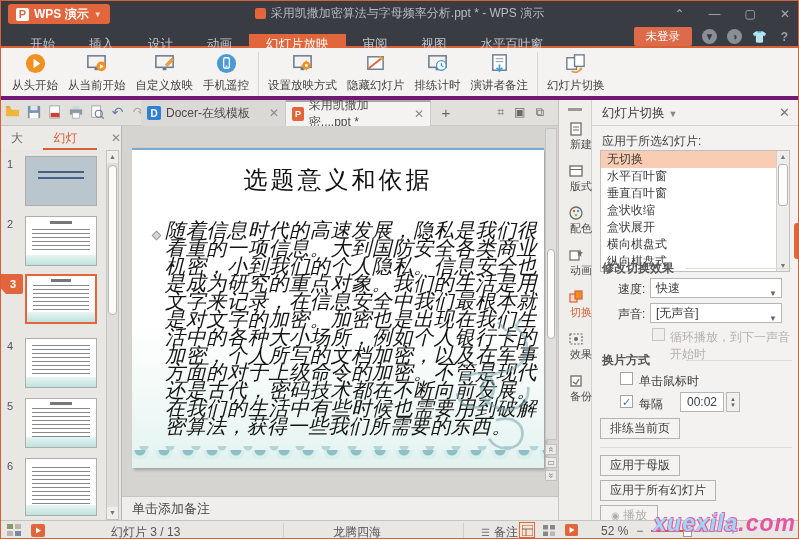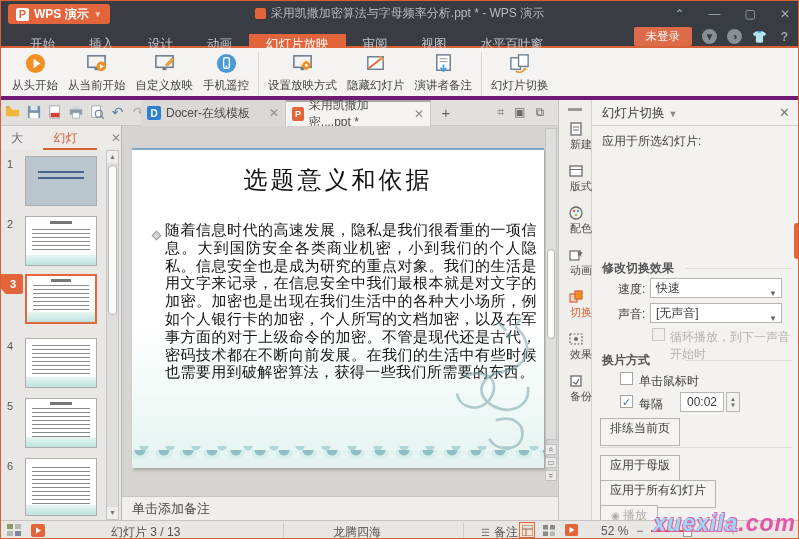--- a/index.html
+++ b/index.html
@@ -66,21 +66,21 @@
 
   .sp-scroll { position:absolute; right:2px; top:0; width:13px; height:370px; background:#dededc; border:1px solid #c6c4c1; }
   .sp-arrow { position:absolute; left:0; width:11px; height:12px; font-size:7px; color:#777; text-align:center; line-height:12px; background:#efeeec; }
   .sp-thumb { position:absolute; left:1px; top:14px; width:9px; height:150px; background:#fbfbfa; border:1px solid #b8b6b3; border-radius:4px; }
 
   
   .editor { position:absolute; left:121px; top:125px; width:436px; height:370px; background:#d6d4d1; }
   .slide { position:absolute; left:10px; top:22px; width:412px; height:320px; background:linear-gradient(#ffffff 55%, #eaf6f3 90%, #e2f2ef); border-top:2px solid #7fa8cc; box-shadow:2px 2px 3px rgba(0,0,0,.25); overflow:hidden; }
   .slide-title { position:absolute; left:0; right:0; top:14px; text-align:center; font-family:"Liberation Serif", serif; font-size:24px; letter-spacing:3px; color:#111; }
   .slide-bullet { position:absolute; left:21px; top:82px; width:7px; height:7px; border:1px solid #9a9a9a; transform:rotate(45deg); background:#d8d8d8; }
-  .slide-body { position:absolute; left:33px; top:72px; width:372px; font-family:"Liberation Serif", serif; font-size:15px; line-height:17.8px; letter-spacing:.4px; text-align:justify; color:#141414; }
+  .slide-body { position:absolute; left:33px; top:72px; width:372px; font-family:"Liberation Serif", serif; font-size:20px; line-height:17.8px; letter-spacing:.4px; text-align:justify; color:#141414;font-style:italic; }
   .waves { position:absolute; left:0; right:0; bottom:0; height:32px; background:radial-gradient(circle at 8px 0px, #8fbfc4 0 5px, #d9efec 6px 9px, transparent 10px); background-size:24px 16px; background-repeat:repeat-x; background-position:0 14px; }
   .waves2 { position:absolute; left:0; right:0; bottom:8px; height:14px; background:radial-gradient(circle at 12px 0px, #a5cdd1 0 4px, transparent 5px); background-size:26px 14px; background-repeat:repeat-x; opacity:.8; }
   .dragon { position:absolute; right:4px; bottom:10px; opacity:.55; }
   .ed-scroll { position:absolute; right:1px; top:2px; width:12px; height:312px; background:#dededc; border:1px solid #c6c4c1; }
   .ed-thumb { position:absolute; left:1px; top:120px; width:8px; height:90px; background:#fbfbfa; border:1px solid #b8b6b3; border-radius:4px; }
   .nav-btns { position:absolute; right:1px; top:318px; width:12px; display:flex; flex-direction:column; gap:2px; align-items:center; }
   .nav-b { width:12px; height:11px; background:#eceae8; border:1px solid #c2c0bd; color:#777; font-size:8px; line-height:9px; text-align:center; }
   .nav-b .rot { display:inline-block; transform:rotate(90deg); font-size:9px; }
   .notes-bar { position:absolute; left:121px; top:495px; width:436px; height:24px; background:#f0eeec; border-top:1px solid #c6c4c1; font-size:13px; color:#4a4a4a; line-height:23px; padding-left:10px; }
 
@@ -107,21 +107,21 @@
   .sec-head::after { content:""; position:absolute; right:0; top:8px; width:calc(100% - 84px); height:1px; background:#dcdad7; }
   .fld-label { position:absolute; left:26px; font-size:12px; color:#3c3c3c; }
   .dropdown { position:absolute; left:58px; width:132px; height:20px; background:#fff; border:1px solid #b8b6b3; font-size:12px; color:#3c3c3c; line-height:18px; padding-left:5px; }
   .dropdown .dd-arrow { position:absolute; right:4px; top:6px; font-size:8px; color:#666; }
   .chk { position:absolute; width:13px; height:13px; background:#fff; border:1px solid #a5a3a0; font-size:11px; line-height:12px; text-align:center; color:#4a6fa5; }
   .chk.disabled { background:#f0efed; border-color:#c8c6c3; }
   .chk-label { position:absolute; font-size:12px; color:#3c3c3c; }
   .chk-label.disabled { color:#b3b1ae; }
   .spin-input { position:absolute; left:88px; width:44px; height:20px; background:#fff; border:1px solid #b8b6b3; font-size:12px; color:#3c3c3c; line-height:18px; text-align:center; }
   .spinner { position:absolute; left:134px; width:14px; height:20px; border:1px solid #b8b6b3; background:#f2f0ee; font-size:6px; color:#666; display:flex; flex-direction:column; align-items:center; justify-content:center; }
-  .pbtn { position:absolute; background:#f5f3f1; border:1px solid #b5b3b0; font-size:12px; color:#3c3c3c; height:28px; line-height:19px; text-align:center; padding:0 9px; }
+  .pbtn { position:absolute; background:#f5f3f1; border:1px solid #b5b3b0; font-size:12px; color:#3c3c3c; height:21px; line-height:19px; text-align:center; padding:0 9px; }
   .pbtn.disabled { color:#aeacaa; }
   .p-divider { position:absolute; left:8px; right:8px; height:1px; background:#dcdad7; }
   .panel-handle { position:absolute; right:0px; top:123px; width:6px; height:36px; background:#e2653c; border-radius:3px 0 0 3px; }
 
   
   .statusbar { position:absolute; left:0; top:519px; width:100%; height:20px; background:#e9e7e4; border-top:1px solid #c6c4c1; font-size:12px; color:#555; }
   .sb-left-icons { position:absolute; left:6px; top:3px; display:flex; gap:10px; }
   .sb-counter { position:absolute; left:110px; top:3px; }
   .sb-div { position:absolute; top:2px; width:1px; height:15px; background:#cfcdca; }
   .sb-theme { position:absolute; left:332px; top:3px; }
@@ -231,20 +231,29 @@
       <div class="rb-btn">
         <svg viewBox="0 0 24 24">
             <rect x="4" y="5" width="16" height="13" fill="#fff" stroke="#6b7b8d" stroke-width="1.5"></rect>
             <line x1="5" y1="17" x2="19" y2="6" stroke="#e2653c" stroke-width="2"></line>
             <path d="M17 4 L21 8 L19.5 9.5 L15.5 5.5 Z" fill="#f2a43c"></path>
           </svg>
         <span class="rb-label">隐藏幻灯片</span>
       </div>
       <div class="rb-btn">
         <svg viewBox="0 0 24 24">
+            <rect x="3" y="4" width="18" height="12" fill="none" stroke="#6b7b8d" stroke-width="1.6"></rect>
+            <rect x="10" y="16" width="4" height="3" fill="#6b7b8d"></rect>
+            <circle cx="16" cy="14" r="5" fill="#fff" stroke="#4a9bd5" stroke-width="1.4"></circle>
+            <path d="M16 11.5 V14 L18 15.5" fill="none" stroke="#4a9bd5" stroke-width="1.3"></path>
+          </svg>
+        <span class="rb-label">排练计时</span>
+      </div>
+      <div class="rb-btn">
+        <svg viewBox="0 0 24 24">
             <rect x="5" y="3" width="14" height="16" fill="#fff" stroke="#6b7b8d" stroke-width="1.5"></rect>
             <line x1="8" y1="7" x2="16" y2="7" stroke="#9aa7b4" stroke-width="1.2"></line>
             <line x1="8" y1="10" x2="16" y2="10" stroke="#9aa7b4" stroke-width="1.2"></line>
             <path d="M12 13 V19 M9 16.5 L12 20 L15 16.5" fill="none" stroke="#4a9bd5" stroke-width="1.8"></path>
           </svg>
         <span class="rb-label">演讲者备注</span>
       </div>
       <div class="rb-sep"></div>
       <div class="rb-btn">
         <svg viewBox="0 0 24 24">
@@ -462,20 +471,34 @@
     </div>
   </div>
 
   <div class="panel">
     <div class="panel-head">
       <span>幻灯片切换</span><span class="caret">▼</span>
       <span class="panel-x">✕</span>
     </div>
     <div class="apply-label">应用于所选幻灯片:</div>
 
+    <div class="tr-list">
+      <div class="tr-item selected">无切换</div>
+      <div class="tr-item">水平百叶窗</div>
+      <div class="tr-item">垂直百叶窗</div>
+      <div class="tr-item">盒状收缩</div>
+      <div class="tr-item">盒状展开</div>
+      <div class="tr-item">横向棋盘式</div>
+      <div class="tr-item">纵向棋盘式</div>
+      <div class="tr-scroll">
+        <div class="tr-arrow">▲</div>
+        <div class="tr-thumb"></div>
+        <div class="tr-arrow" style="position:absolute;bottom:0;">▼</div>
+      </div>
+    </div>
 
     <div class="sec-head" style="top:160px;">修改切换效果</div>
 
     <div class="fld-label" style="top:181px;">速度:</div>
     <div class="dropdown" style="top:178px;">
       <span>快速</span><span class="dd-arrow">▼</span>
     </div>
 
     <div class="fld-label" style="top:206px;">声音:</div>
     <div class="dropdown" style="top:203px;">

